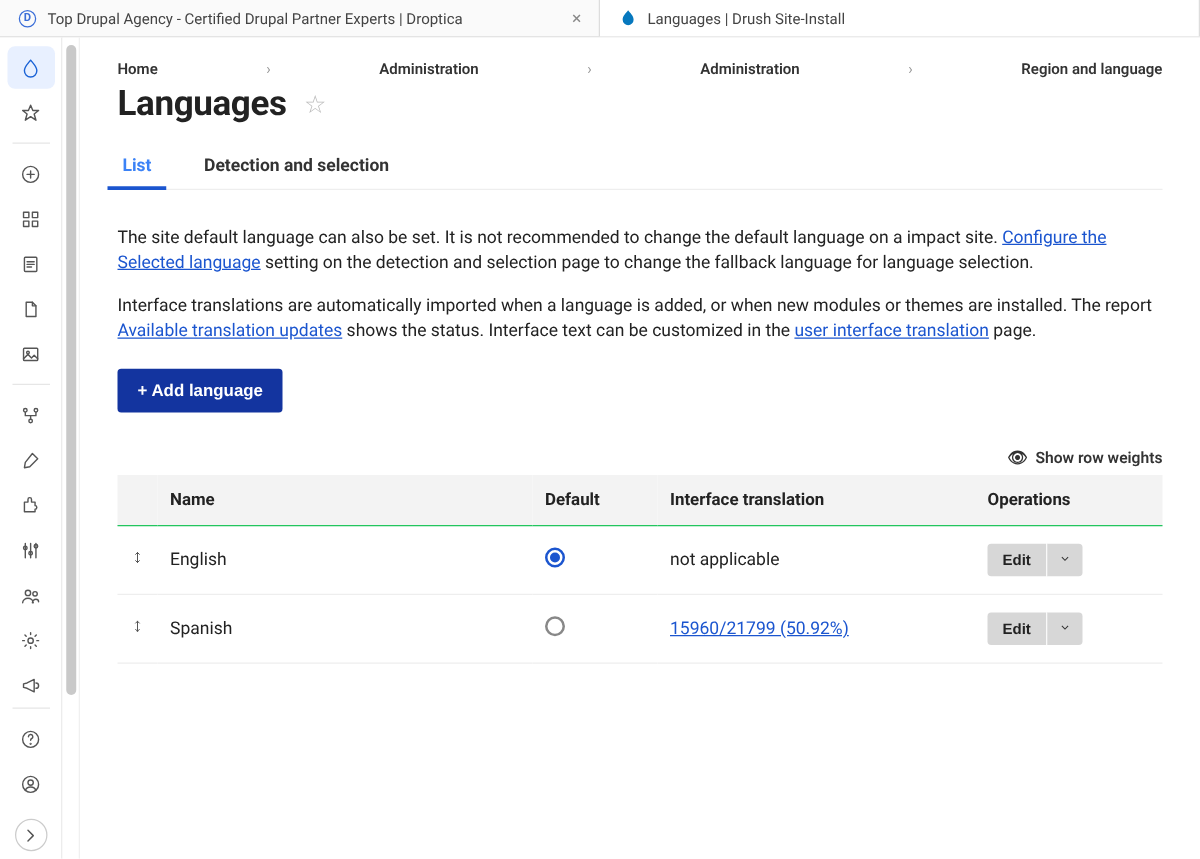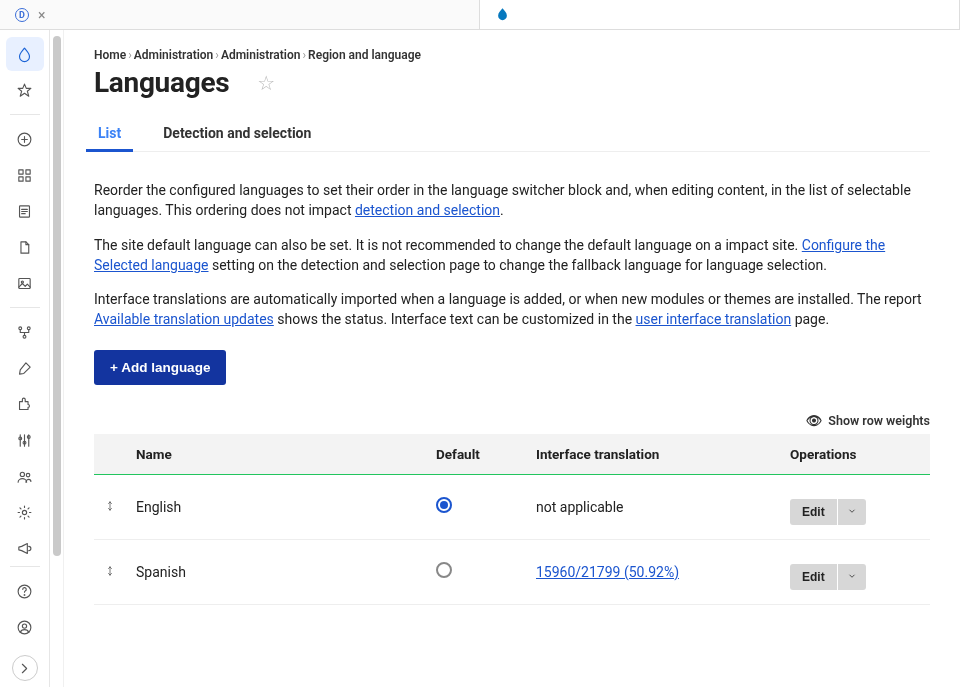--- a/index.html
+++ b/index.html
@@ -93,25 +93,25 @@
   }
 
   
   .main {
     flex:1;
     background:#fff;
     padding: 18px 30px 0 30px;
     overflow:hidden;
   }
 
-  .breadcrumb { font-size:12px; color:#333; display:flex; gap:2px; align-items:center; font-weight:600;}
+  .breadcrumb { font-size:12px; color:#333; display:flex; gap:2px; align-items:center; font-weight:600;justify-content:space-between;}
   .breadcrumb span[data-interactable="true"] { cursor:pointer; }
   .breadcrumb .sep-chev { color:#999; font-weight:400;}
 
-  .page-title-row { display:flex; align-items:center; gap:28px; margin-top:4px;}
+  .page-title-row { display:flex; align-items:center; gap:14px; margin-top:4px;}
   .page-title { font-size:28px; font-weight:700; letter-spacing:-0.3px;}
   .star-outline { color:#bbb; font-size:20px; cursor:pointer;}
 
   
   .page-tabs { display:flex; gap:34px; margin-top:18px; border-bottom:1px solid #eee; }
   .page-tab { padding: 8px 4px 10px 4px; font-weight:700; font-size:14px; color:#333; cursor:pointer; position:relative;}
   .page-tab.active { color:#3b82f6; }
   .page-tab.active::after { content:""; position:absolute; left:-8px; right:-8px; bottom:-1px; height:3px; background:#1b55cf;}
 
   .body-text { margin-top:28px; font-size:14px; line-height:1.45; color:#222; }
@@ -142,21 +142,21 @@
   }
   .drag { color:#666; cursor:grab; width:22px; text-align:center; }
   .drag svg { width:12px;height:12px;stroke:#555;fill:none;stroke-width:1.6;stroke-linecap:round;}
   .radio {
     width:16px;height:16px;border:2px solid #888;border-radius:50%;display:inline-block;position:relative;cursor:pointer;
   }
   .radio.checked { border-color:#1b55cf; }
   .radio.checked::after {
     content:""; position:absolute; top:2px;left:2px;right:2px;bottom:2px;border-radius:50%;background:#1b55cf;
   }
-  .split-btn { display:inline-flex;margin-top:10px; }
+  .split-btn { display:inline-flex; }
   .split-btn .lbl, .split-btn .car {
     background:#d7d7d7; color:#222; font-weight:700; font-size:12px;
     border:none; padding:6px 12px; cursor:pointer;
   }
   .split-btn .lbl { border-radius:3px 0 0 3px; }
   .split-btn .car { border-radius:0 3px 3px 0; padding:6px 9px; border-left:1px solid #fff;}
   .split-btn .car svg{width:10px;height:10px;stroke:#333;fill:none;stroke-width:2;}
 
   th.col-name, td.col-name { width: 300px; }
   th.col-default, td.col-default { width: 100px; }
@@ -164,28 +164,30 @@
   th.col-ops, td.col-ops { width: 150px; }
 </style>
 </head>
 <body>
 
 <div class="tabs-bar" data-interactable="false">
   <div class="browser-tab" data-interactable="true">
     <span class="favicon" data-interactable="false">
         <span class="favicon-d">D</span>
       </span>
+    <span class="tab-title" data-interactable="false">Top Drupal Agency - Certified Drupal Partner Experts | Droptica</span>
     <span class="close" data-interactable="true">×</span>
   </div>
   <div class="browser-tab active" data-interactable="true">
     <span class="favicon favicon-drupal" data-interactable="false">
       <svg viewBox="0 0 24 24" width="15" height="15">
           <path fill="#0678be" stroke="none" d="M12 2C9 6 5 9 5 14a7 7 0 0 0 14 0c0-5-4-8-7-12z"></path>
         </svg>
     </span>
+    <span class="tab-title" data-interactable="false">Languages | Drush Site-Install</span>
   </div>
 </div>
 
 <div class="shell">
 
   <div class="rail" data-interactable="false">
     <div class="icon active" data-interactable="true">
         <svg viewBox="0 0 24 24">
           <path d="M12 3C9 7 5 10 5 15a7 7 0 0 0 14 0c0-5-4-8-7-12z"></path>
         </svg>
@@ -320,23 +322,20 @@
       <h1 class="page-title" data-interactable="false">Languages</h1>
       <span class="star-outline" data-interactable="true">☆</span>
     </div>
 
     <div class="page-tabs" data-interactable="false">
       <div class="page-tab active" data-interactable="true">List</div>
       <div class="page-tab" data-interactable="true">Detection and selection</div>
     </div>
 
     <div class="body-text" data-interactable="false">
-      <p>
-        <span data-interactable="false">Reorder the configured languages to set their order in the language switcher block and, when editing content, in the list of selectable languages. This ordering does not impact </span><span class="link" data-interactable="true">detection and selection</span><span data-interactable="false">.</span>
-      </p>
       <p>
         <span data-interactable="false">The site default language can also be set. It is not recommended to change the default language on a impact site. </span><span class="link" data-interactable="true">Configure the Selected language</span><span data-interactable="false"> setting on the detection and selection page to change the fallback language for language selection.</span>
       </p>
       <p>
         <span data-interactable="false">Interface translations are automatically imported when a language is added, or when new modules or themes are installed. The report </span><span class="link" data-interactable="true">Available translation updates</span><span data-interactable="false"> shows the status. Interface text can be customized in the </span><span class="link" data-interactable="true">user interface translation</span><span data-interactable="false"> page.</span>
       </p>
     </div>
 
     <button class="add-btn" data-interactable="true">+ Add language</button>
 

